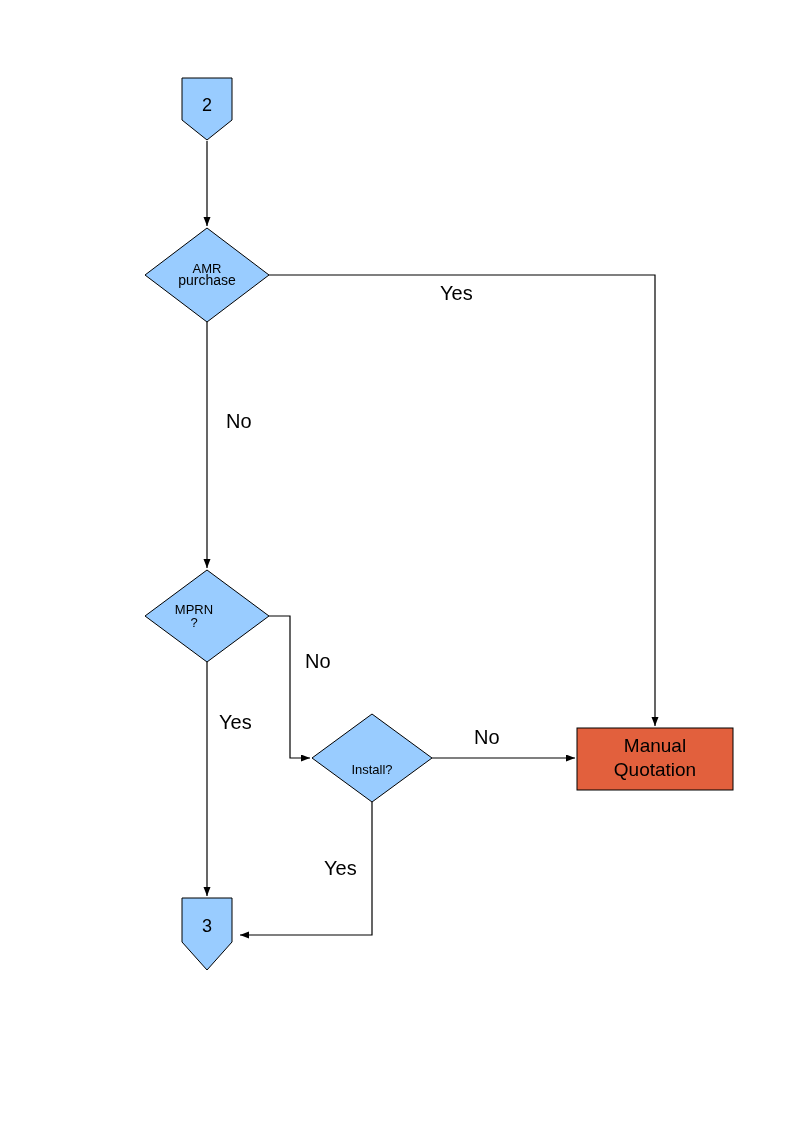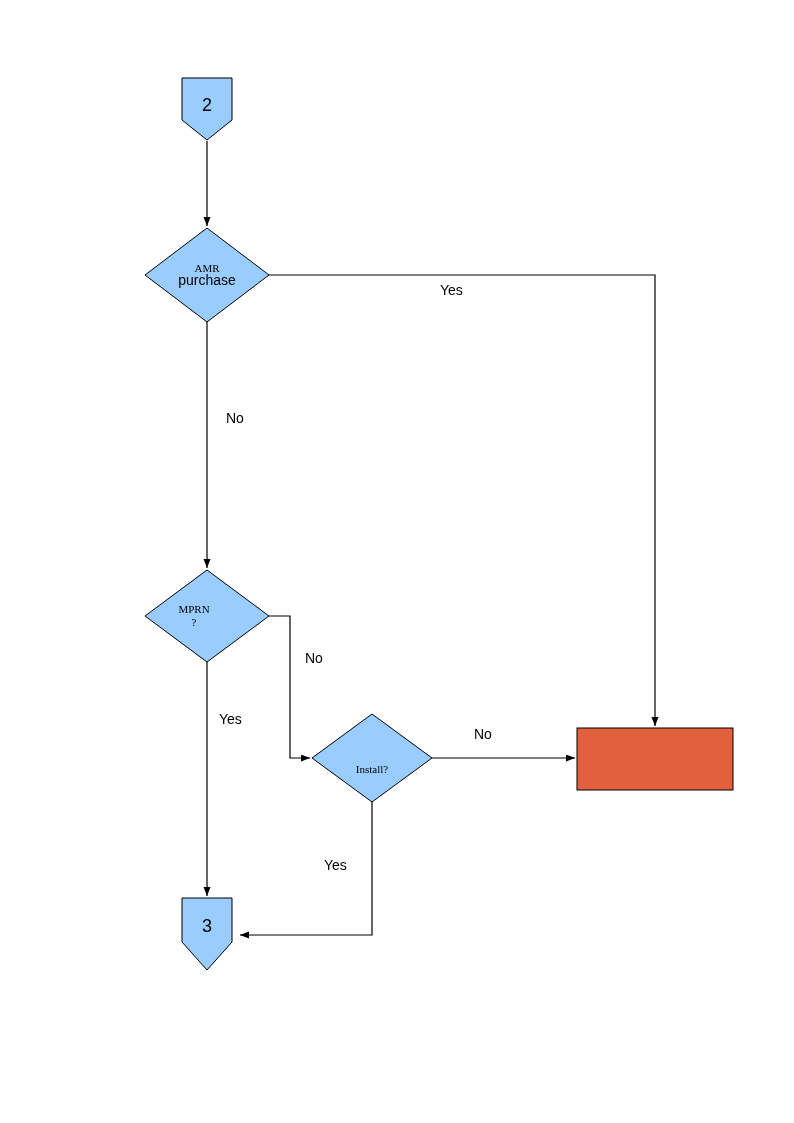--- a/index.html
+++ b/index.html
@@ -31,26 +31,25 @@
     stroke: #000000;
     stroke-width: 1;
   }
   .lbl {
     position: absolute;
     color: #000000;
     text-align: center;
     white-space: nowrap;
   }
   .edge-label {
-    font-size: 14px;
+    font-size: 20px;
   }
   .node-label-small {
-    font-size: 11px;
+    font-size: 13px;
     line-height: 13px;
-    font-family: Liberation Serif, serif;
   }
   .node-label-tiny {
     font-size: 14px;
     line-height: 11px;
   }
   .connector-label {
     font-size: 18px;
   }
   .manual-label {
     font-size: 19px;
@@ -97,20 +96,24 @@
     <div class="node-label-tiny">purchase</div>
   </div>
 
   <div class="lbl" style="left:134px; top:603px; width:120px;">
     <div class="node-label-small">MPRN</div>
     <div class="node-label-small">?</div>
   </div>
 
   <div class="lbl node-label-small" style="left:312px; top:763px; width:120px;">Install?</div>
 
+  <div class="lbl manual-label" style="left:577px; top:734px; width:156px;">
+    <div>Manual</div>
+    <div>Quotation</div>
+  </div>
 
   <div class="lbl connector-label" style="left:182px; top:908px; width:50px; line-height:36px;">3</div>
 
   <div class="lbl edge-label" style="left:440px; top:282px;">Yes</div>
 
   <div class="lbl edge-label" style="left:226px; top:410px;">No</div>
 
   <div class="lbl edge-label" style="left:305px; top:650px;">No</div>
 
   <div class="lbl edge-label" style="left:219px; top:711px;">Yes</div>

